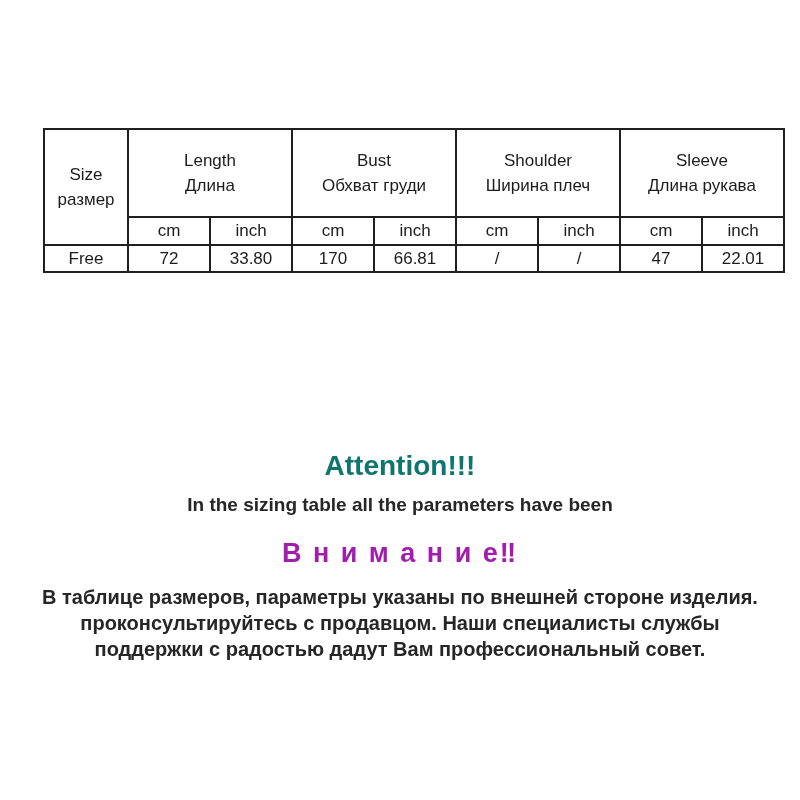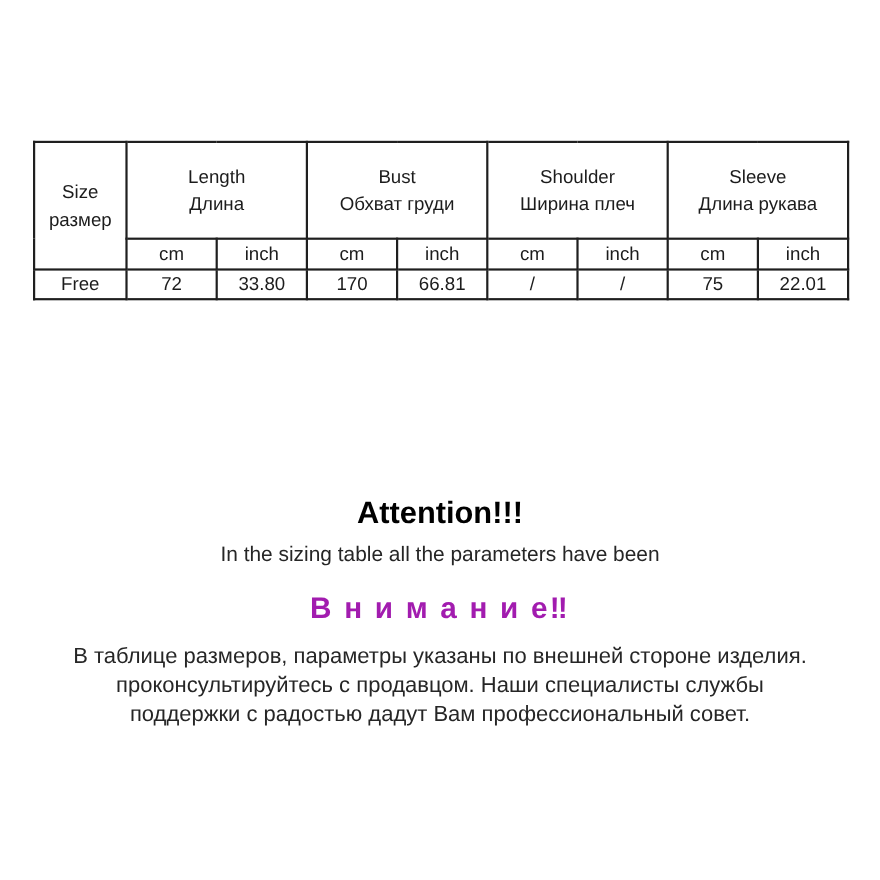--- a/index.html
+++ b/index.html
@@ -14,21 +14,21 @@
     background: #ffffff;
     overflow: hidden;
     font-family: "Liberation Sans", sans-serif;
     color: #262626;
   }
 
   
   .size-table {
     border-collapse: collapse;
     table-layout: fixed;
-    margin: 128px 0 0 30px;
+    margin: 128px 0 0 43px;
     width: 738px;
   }
   .size-table td {
     border: 2px solid #1f1f1f;
     text-align: center;
     vertical-align: middle;
     font-size: 17px;
     color: #1c1c1c;
     padding: 0;
   }
@@ -48,21 +48,21 @@
   }
   .attention-title.ru {
     font-weight: 600;
     font-size: 27px;
     letter-spacing: 2px;
     margin-top: 20px;
     margin-bottom: 14px;
   }
   .para {
     text-align: center;
-    font-weight: 400;
+    font-weight: 700;
     font-size: 19px;
     line-height: 23px;
     color: #262626;
     margin-bottom: 6px;
   }
   .para.ru {
     font-size: 20px;
     line-height: 26px;
   }
 </style>
@@ -117,28 +117,28 @@
         <td>inch</td>
       </tr>
       <tr class="row-data">
         <td>Free</td>
         <td>72</td>
         <td>33.80</td>
         <td>170</td>
         <td>66.81</td>
         <td>/</td>
         <td>/</td>
-        <td>75</td>
+        <td>47</td>
         <td>22.01</td>
       </tr>
     </tbody>
   </table>
 
   <div class="notice-en">
-    <div class="attention-title" style="color:#000000">Attention!!!</div>
+    <div class="attention-title" style="color:#0f766e">Attention!!!</div>
     <div class="para">
       <div class="line">In the sizing table all the parameters have been</div>
     </div>
   </div>
 
   <div class="notice-ru">
     <div class="attention-title ru" style="color:#a21caf">В н и м а н и е‼</div>
     <div class="para ru">
       <div class="line">В таблице размеров, параметры указаны по внешней стороне изделия.</div>
       <div class="line">проконсультируйтесь с продавцом. Наши специалисты службы</div>

